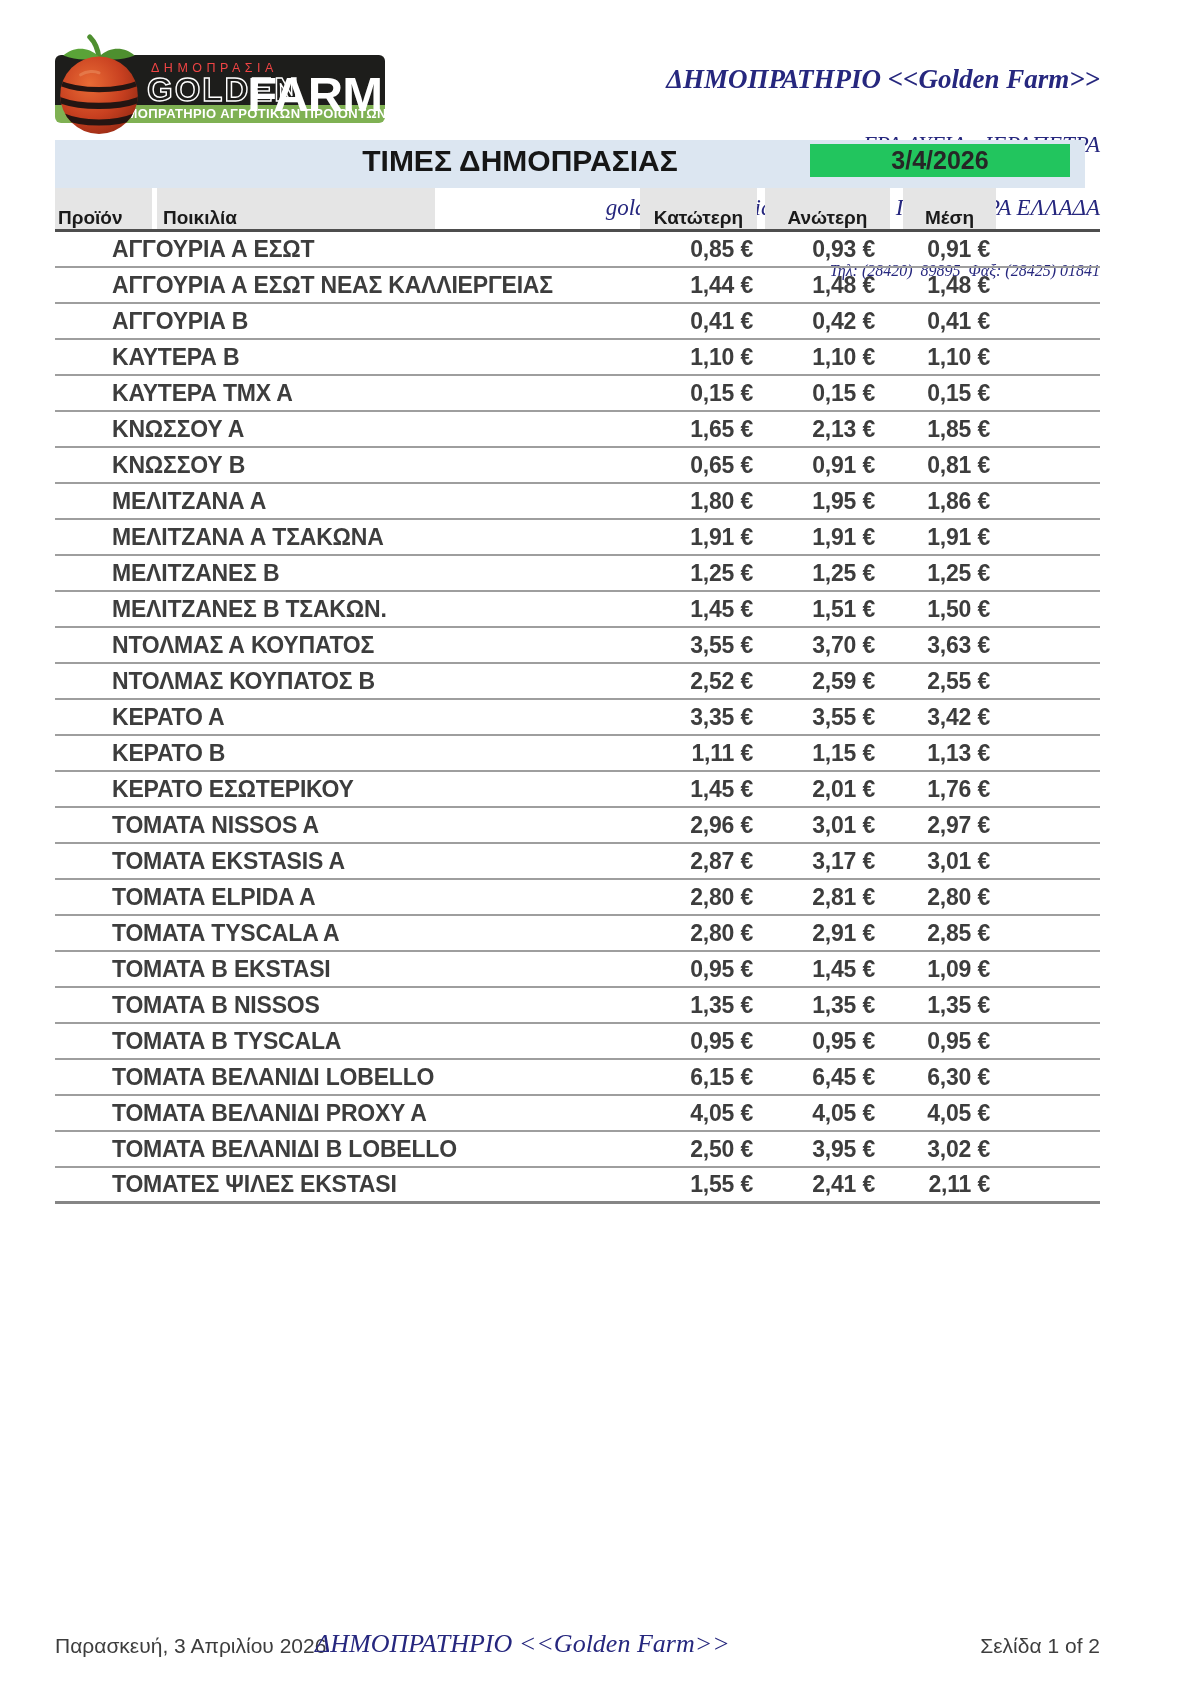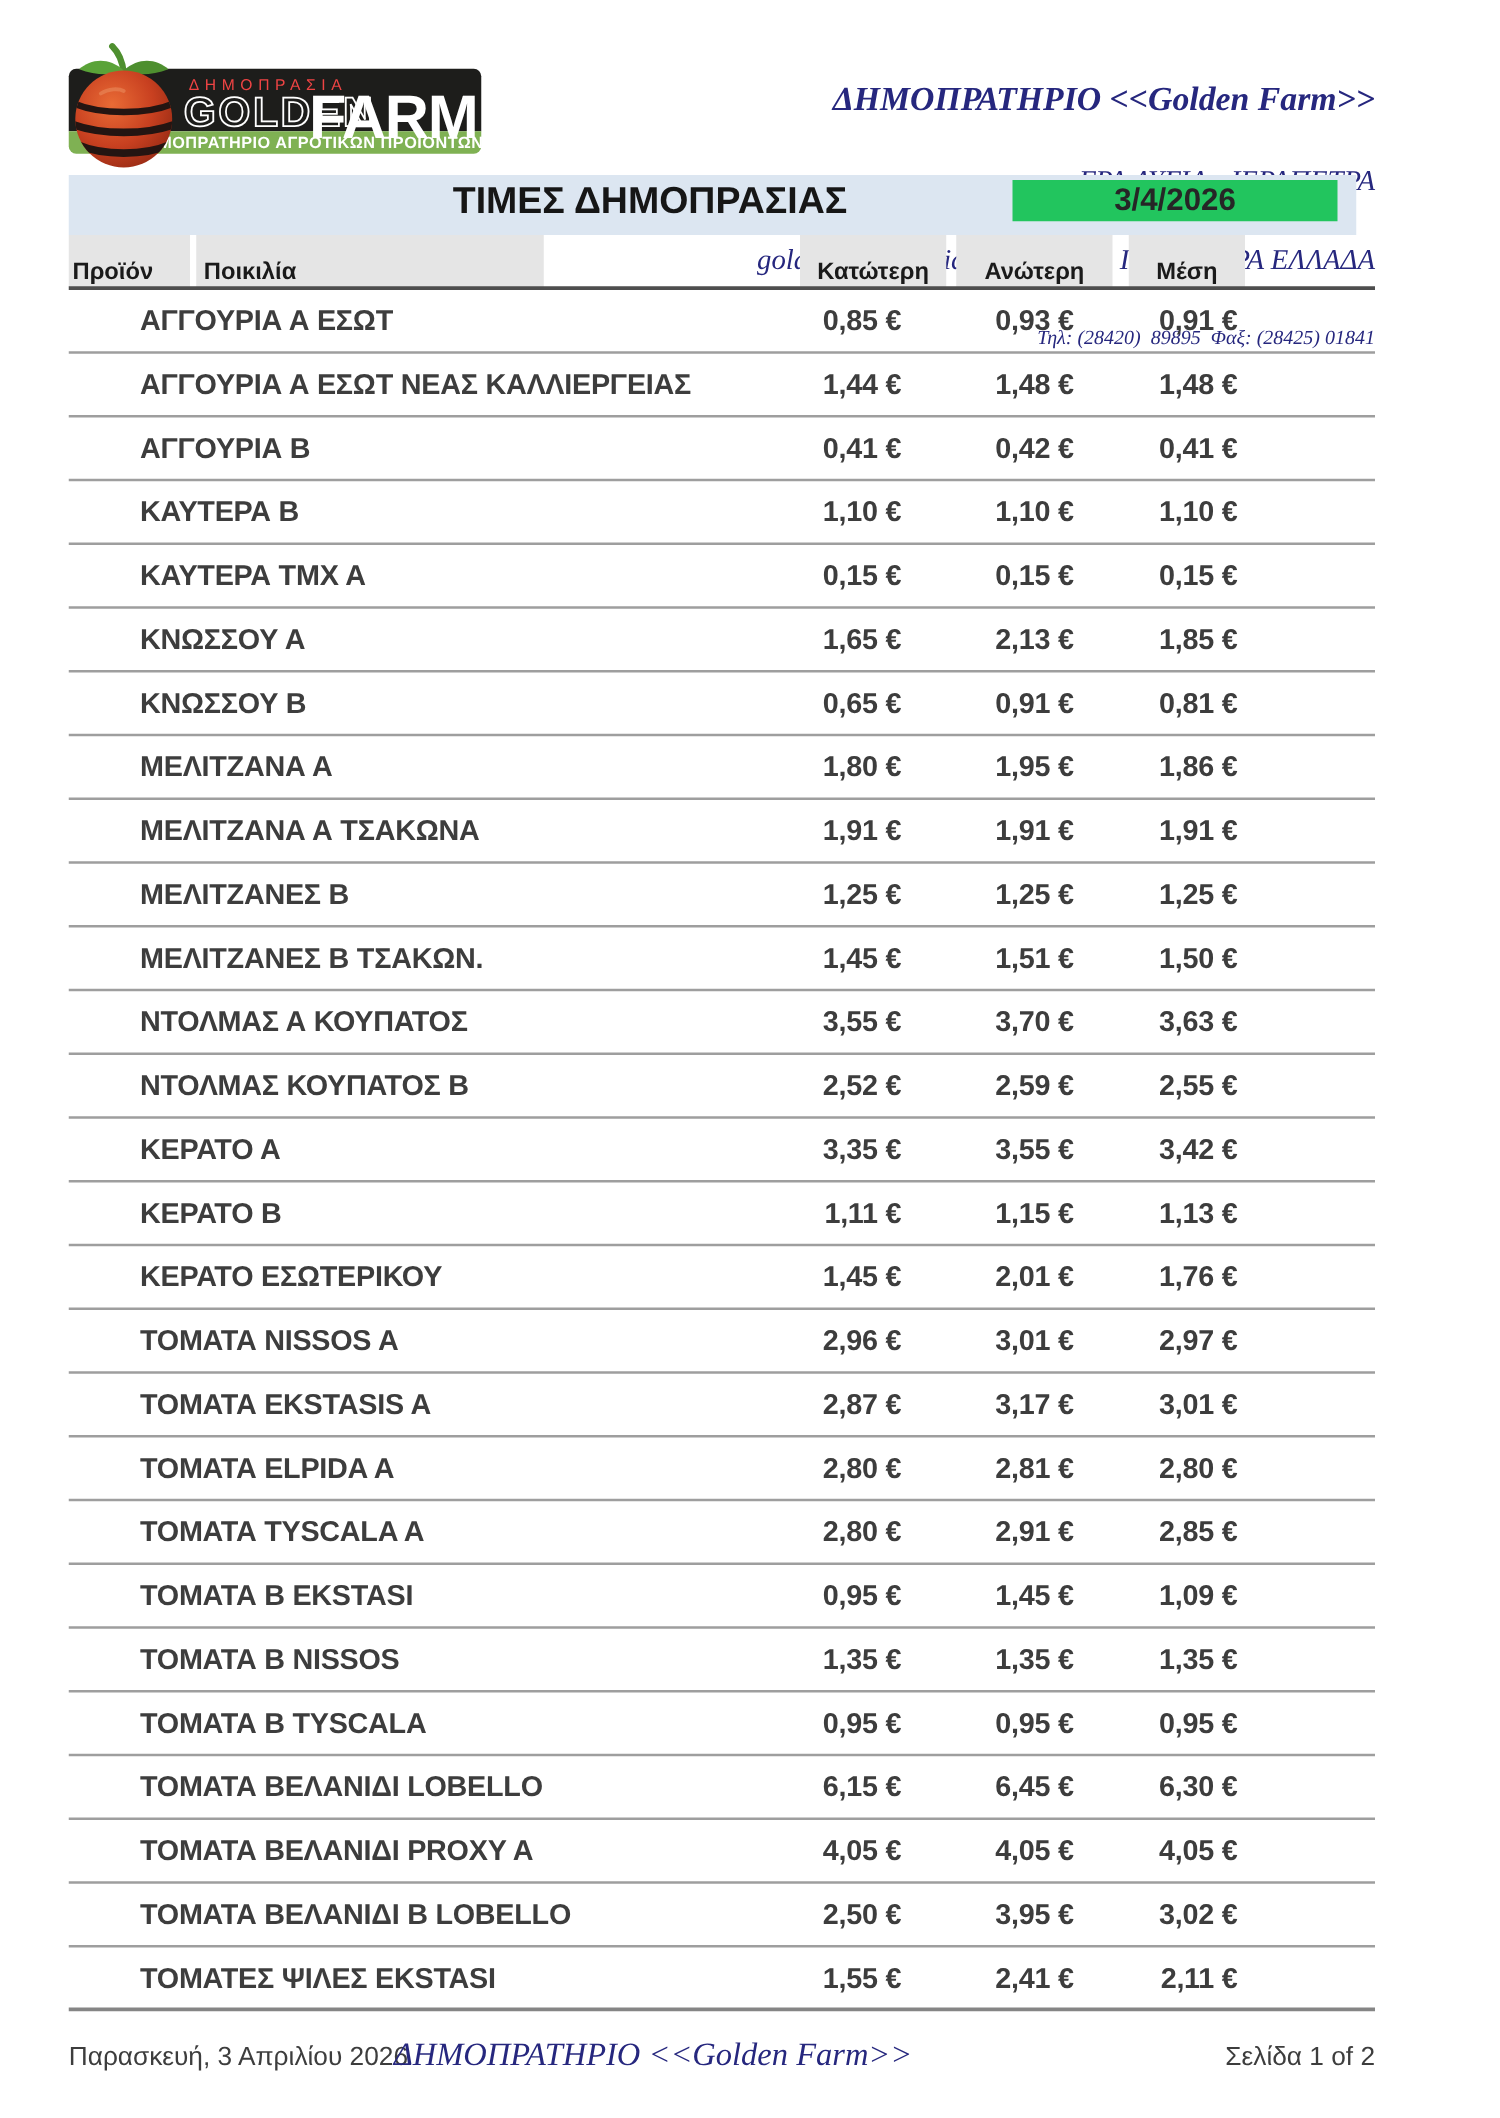--- a/index.html
+++ b/index.html
@@ -56,24 +56,24 @@
   .ch-product { left:55px;  width:97px;  padding-left:3px; }
   .ch-variety { left:157px; width:278px; padding-left:6px; }
   .ch-low     { left:640px; width:117px; justify-content:center; }
   .ch-high    { left:765px; width:125px; justify-content:center; }
   .ch-mean    { left:903px; width:93px;  justify-content:center; }
   .header-rule { position:absolute; left:55px; top:229px; width:1045px; height:0; border-top:3px solid #4e4e4e; }
 
   
   .rows { position:absolute; left:55px; top:232px; width:1045px; }
   .row {
-    box-sizing:border-box; height:51px; display:grid;
+    box-sizing:border-box; height:36px; display:grid;
     grid-template-columns:1fr 120px 122px 115px; padding-right:110px;
     align-items:center; border-bottom:2px solid #9e9e9e;
-    font-size:23px; font-weight:700; color:#3d3d3d;gap:16px;
+    font-size:23px; font-weight:700; color:#3d3d3d;
   }
   .row:last-child { border-bottom:3px solid #858585; }
   .row .name  { padding-left:57px; letter-spacing:-0.2px; white-space:nowrap; }
   .row .price { text-align:right; letter-spacing:-0.2px; white-space:nowrap; }
 
   
   .footer { position:absolute; left:55px; top:1628px; width:1045px; height:40px; font-size:21px; color:#3d3d3d; }
   .footer-date { position:absolute; left:0; top:6px; white-space:nowrap; }
   .footer-center {
     position:absolute; left:260px; top:1px; font-family:"Liberation Serif", serif;

